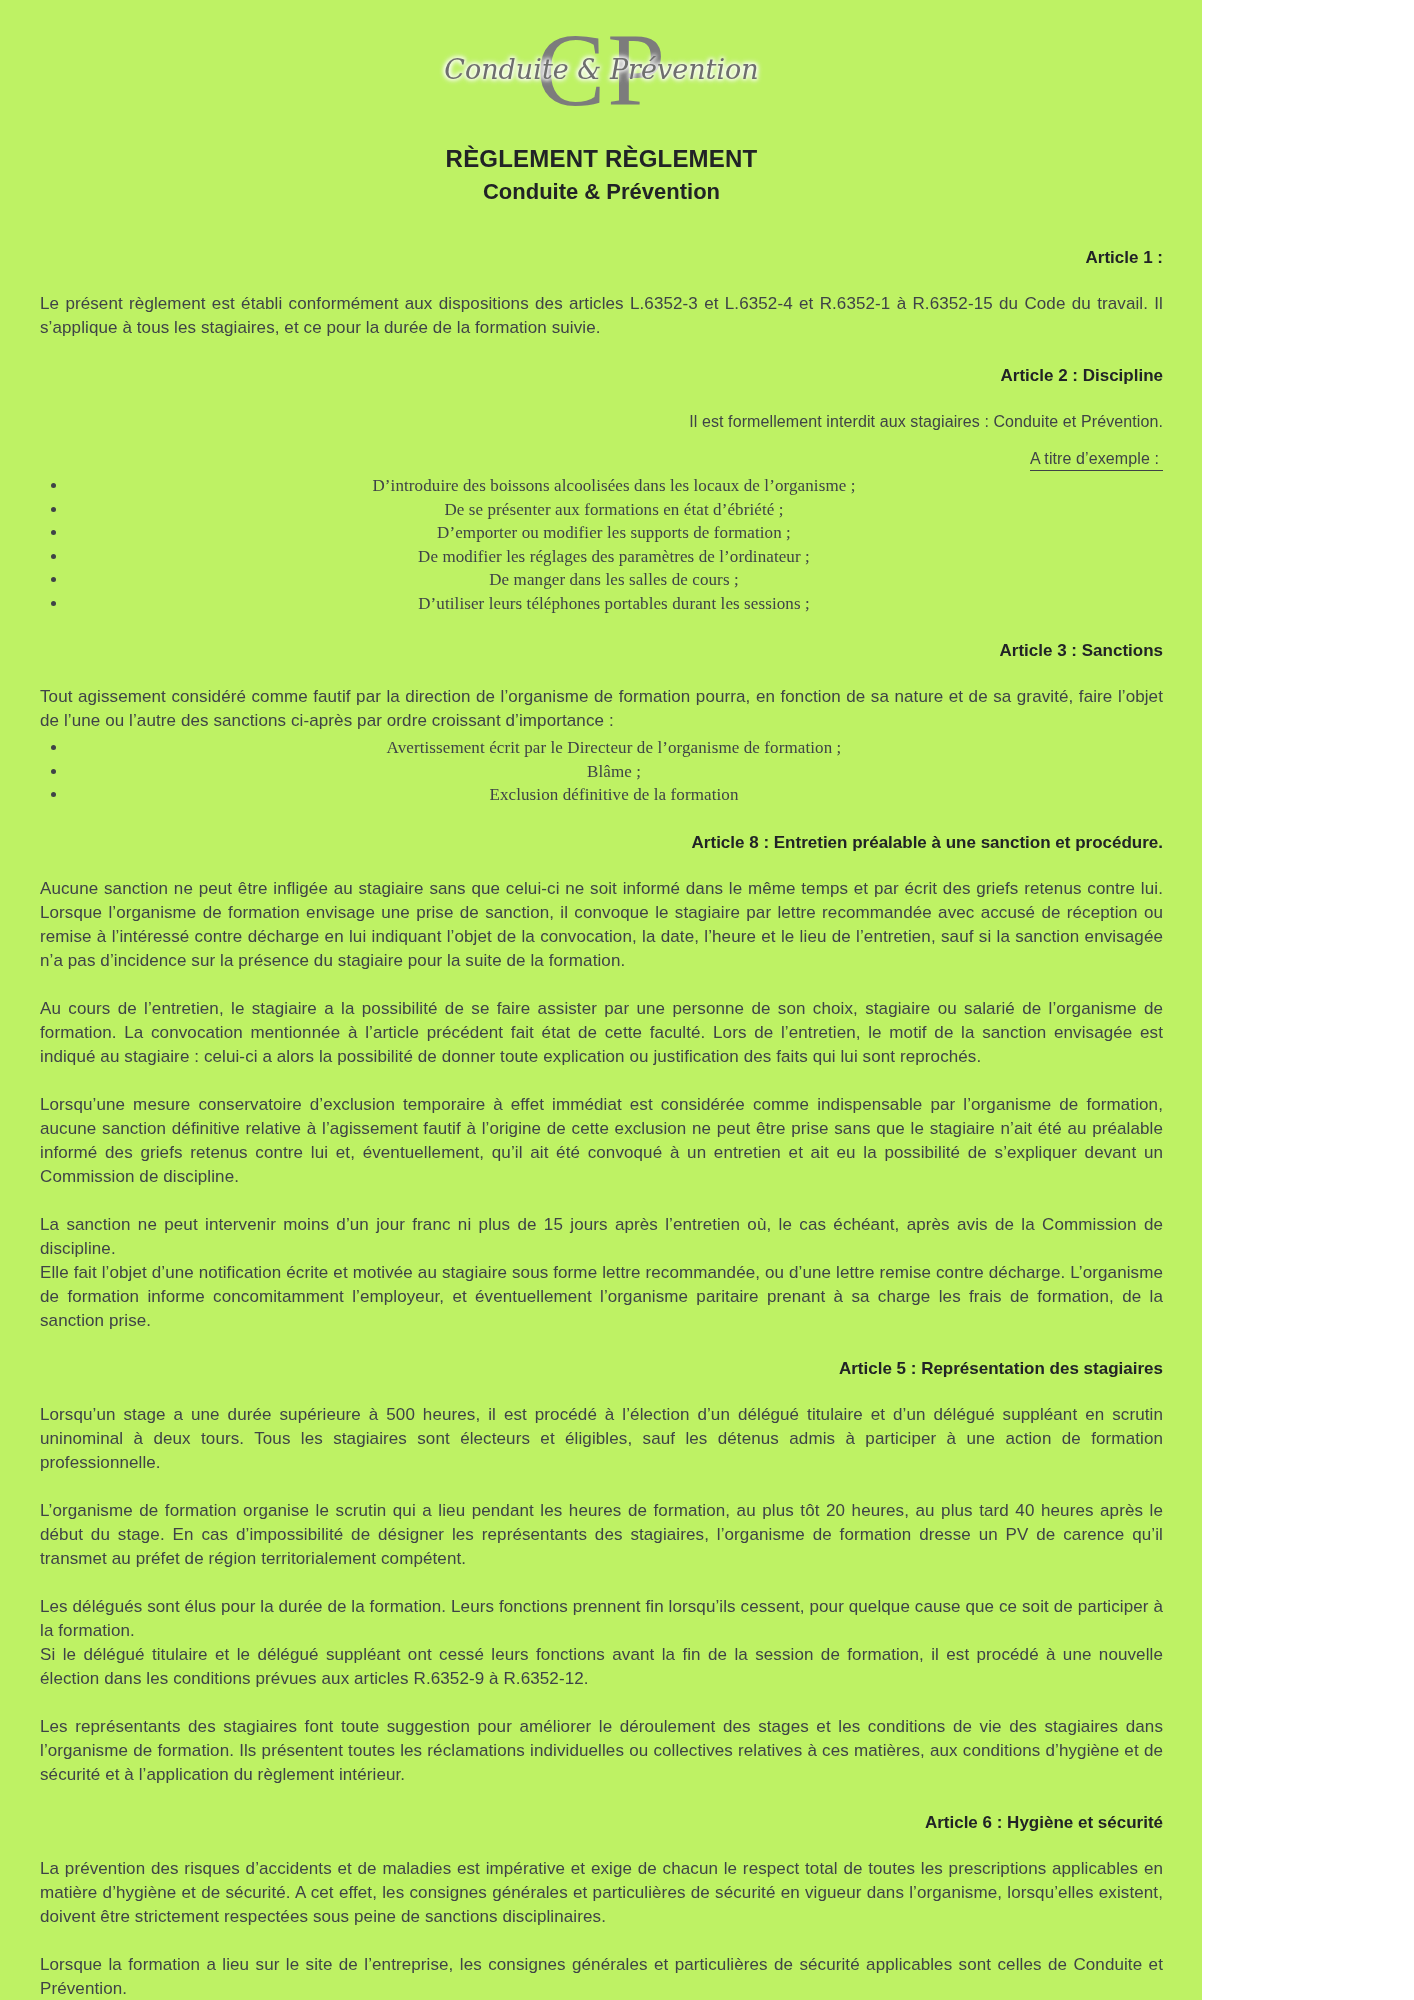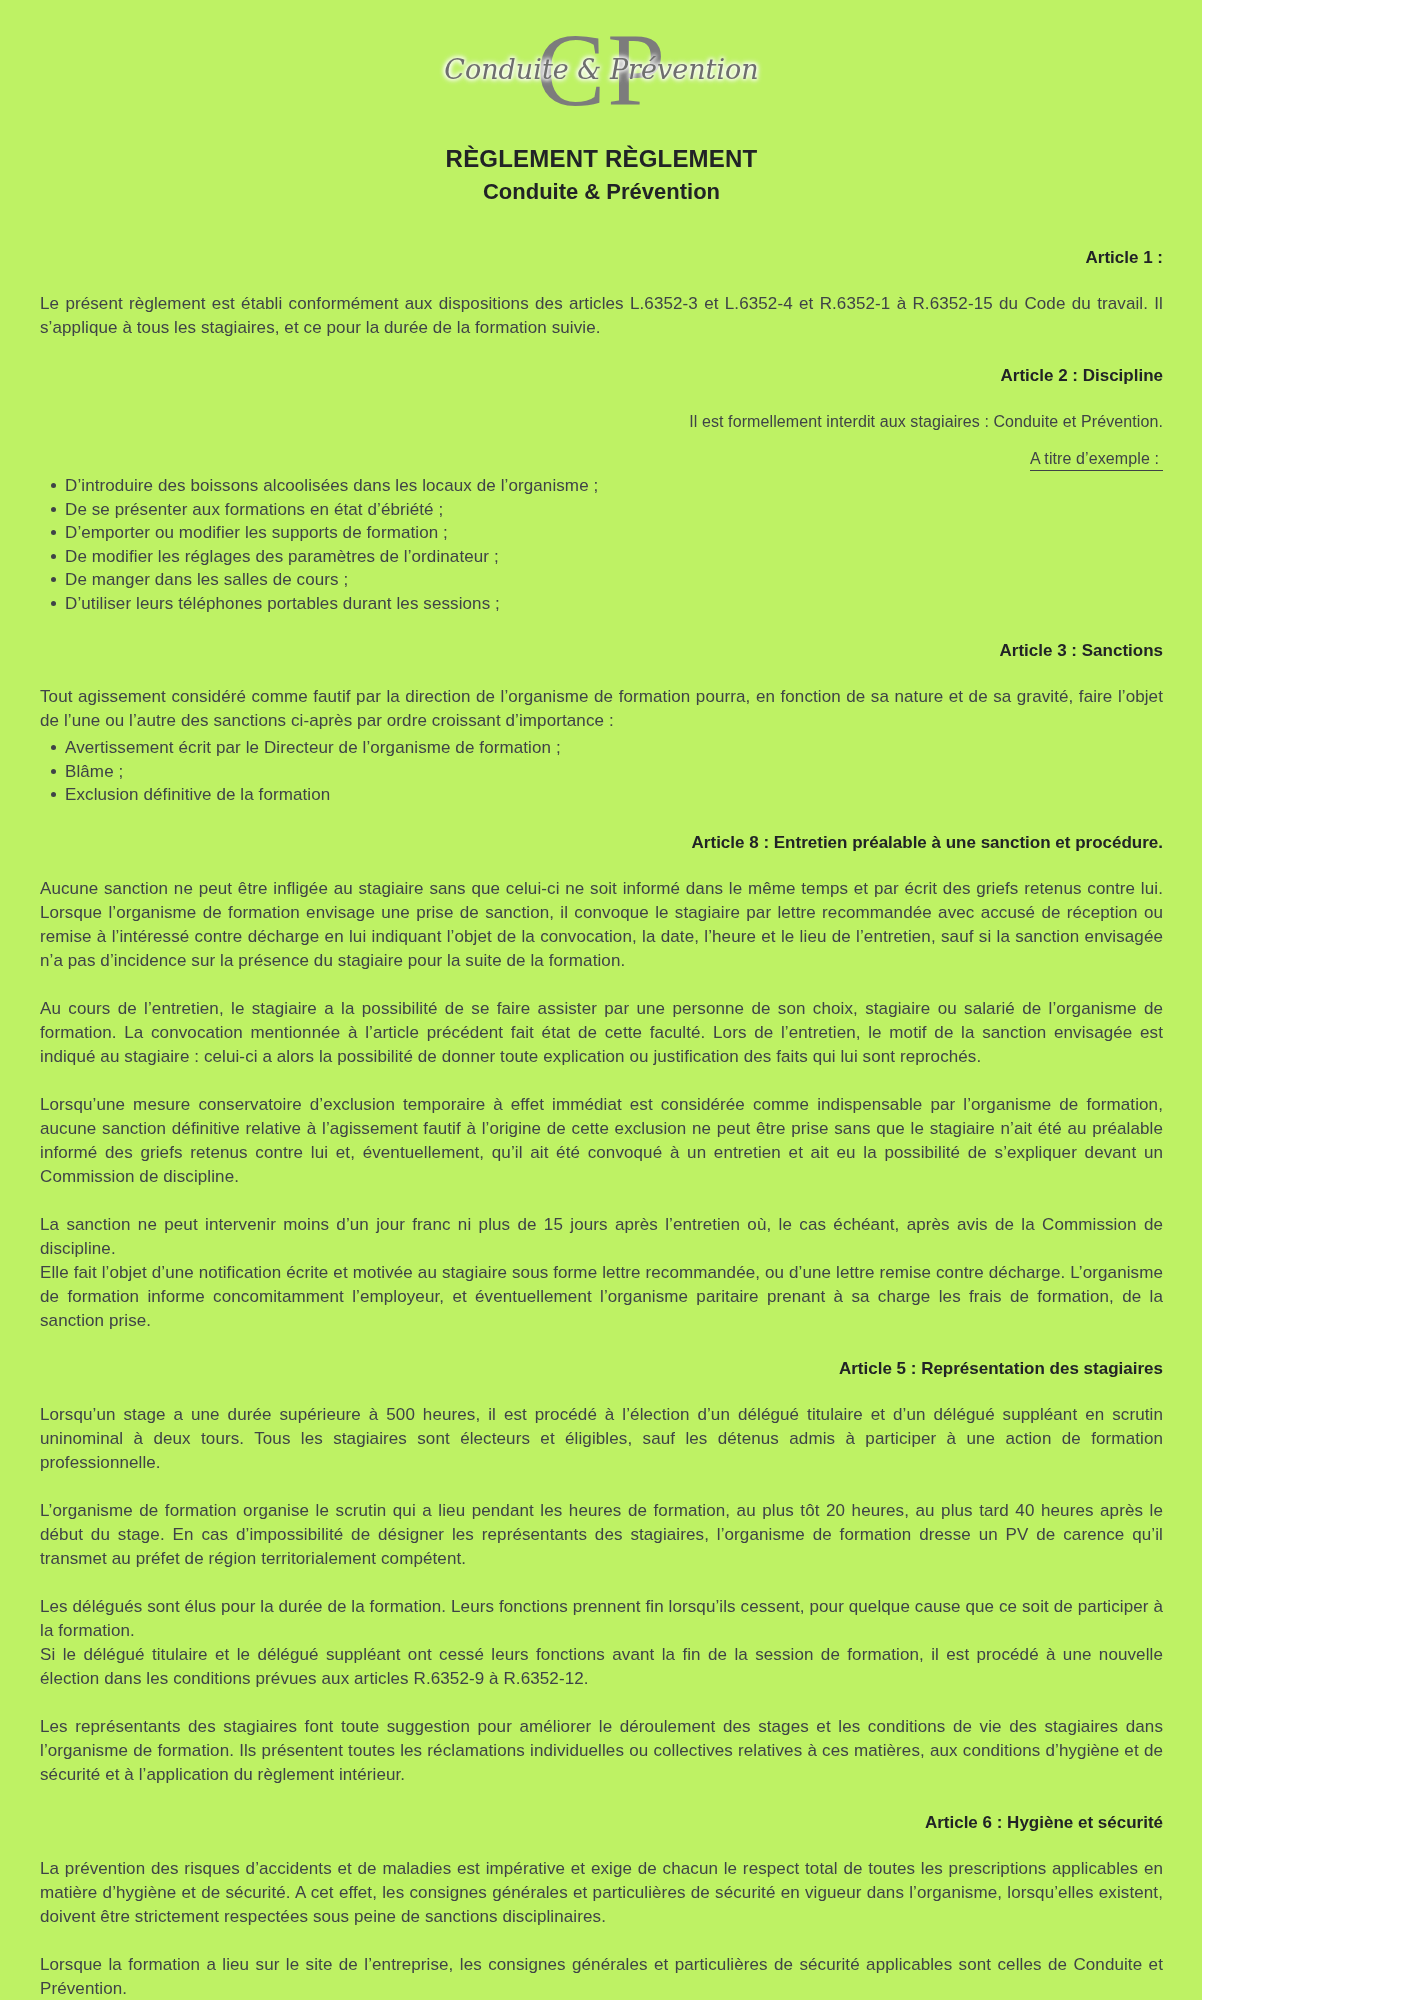--- a/index.html
+++ b/index.html
@@ -120,21 +120,22 @@
     list-style: none;
     margin: 3px 0 24px 0;
     padding: 0;
   }
   ul.bullets li {
     position: relative;
     padding-left: 25px;
     font-size: 17px;
     line-height: 23.5px;
     letter-spacing: 0.1px;
-    text-align: left;
+    text-align: center;
+    font-family: Liberation Serif, serif;
   }
   ul.bullets li::before {
     content: "";
     position: absolute;
     left: 11px;
     top: 9px;
     width: 5px;
     height: 5px;
     border-radius: 50%;
     background: #3f4347;

